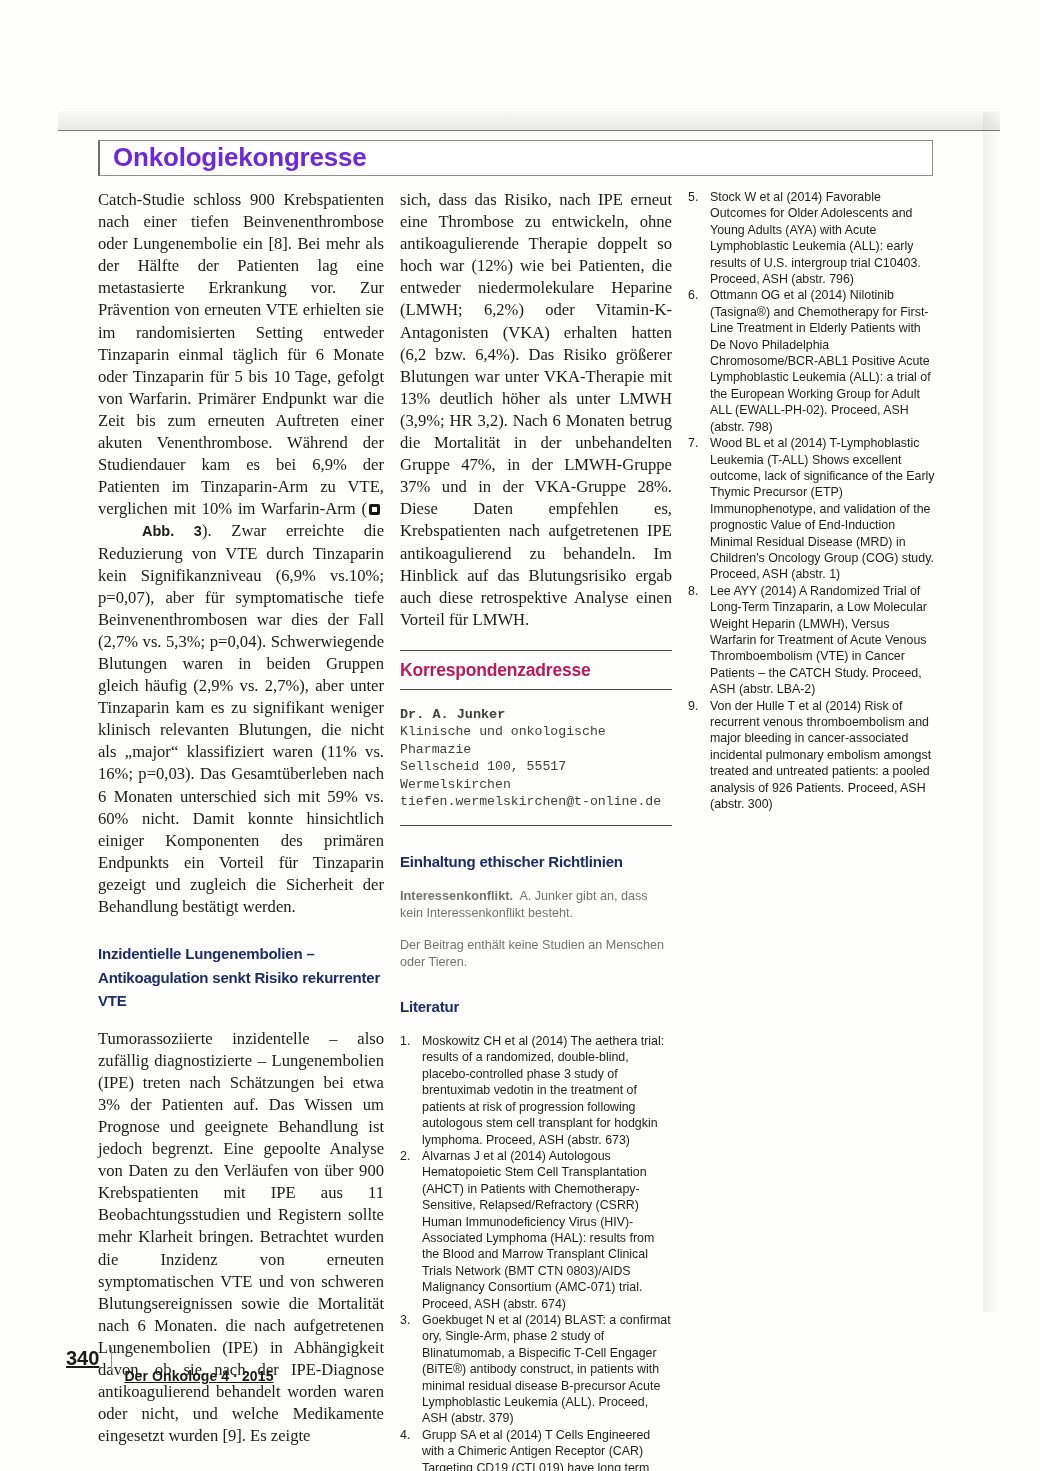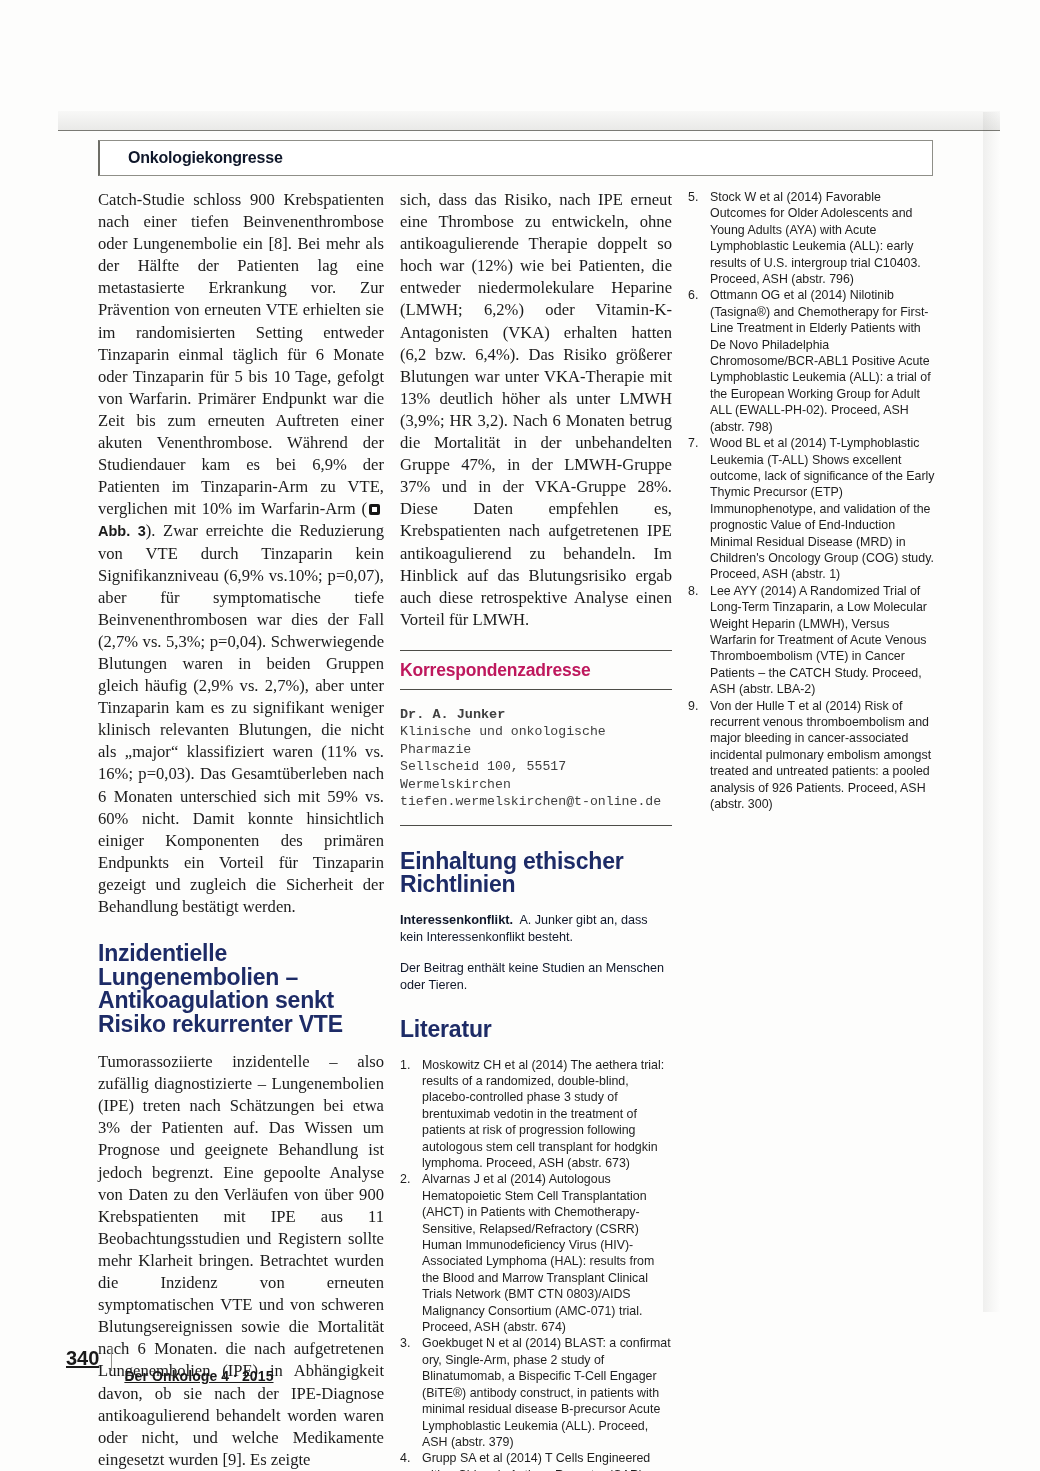--- a/index.html
+++ b/index.html
@@ -19,59 +19,59 @@
     background:linear-gradient(to right, rgba(60,60,55,0.07), rgba(60,60,55,0.0));
   }
   
   .kicker-box {
     position:absolute; left:98px; top:140px; width:835px; height:36px;
     background:#ffffff; border:1px solid #8f8f88; border-left:2px solid #6d6d66;
     box-sizing:border-box;
   }
   .kicker-label {
     font-family:"Liberation Sans", sans-serif; font-weight:700;
-    font-size:16px; line-height:33px; color:#0f172a;
-    padding-left:28px; letter-spacing:-0.2px; display:block;
+    font-size:26px; line-height:33px; color:#6d28d9;
+    padding-left:13px; letter-spacing:-0.2px; display:block;
   }
   
   .content { position:absolute; left:98px; top:189px; width:838px; display:flex; }
   .col { box-sizing:border-box; }
   .col-1 { width:286px; margin-right:16px; }
   .col-2 { width:272px; margin-right:16px; }
   .col-3 { width:248px; }
   p.body {
     margin:0; font-size:16.6px; line-height:22.1px;
     text-align:justify; hyphens:auto; -webkit-hyphens:auto; color:#1b1b1b;
   }
   h2.navy {
     font-family:"Liberation Sans", sans-serif; font-weight:700;
-    font-size:23px; line-height:23.5px; color:#1d2b66;
+    font-size:15px; line-height:23.5px; color:#1d2b66;
     margin:24px 0 15px; letter-spacing:-0.2px;
   }
   
   .figref-icon {
     display:inline-block; width:11px; height:11px; background:#161616;
     border-radius:2px; margin:0 4px 0 2px; position:relative; top:1px;
   }
   .figref-icon::after {
     content:""; position:absolute; left:3px; top:3px; width:5px; height:5px; background:#ffffff;
   }
-  .figref-label { font-family:"Liberation Sans", sans-serif; font-weight:700; font-size:14.5px; }
+  .figref-label { font-family:"Liberation Sans", sans-serif; font-weight:700; font-size:14.5px;margin-left:44px; }
   
   .rule { border:none; border-top:1.6px solid #4c4c47; margin:0; }
   .corr-rule-top { margin-top:19px; }
   .corr-heading {
     font-family:"Liberation Sans", sans-serif; font-weight:700;
     font-size:17.5px; color:#be185d; margin:9px 0 8px; letter-spacing:-0.2px;
   }
   .addr { font-family:Liberation Mono, monospace; font-size:13.2px; line-height:17.5px; color:#404040; margin:16px 0 14px; }
   .addr-name { font-weight:700; font-size:13.5px; }
   .small {
     font-family:"Liberation Sans", sans-serif; font-size:12.6px; line-height:16.8px;
-    color:#0f172a; margin:0 0 15px; text-align:left;
+    color:#737373; margin:0 0 15px; text-align:left;
   }
   .small b { font-size:12.8px; }
   
   ol.refs {
     list-style:none; margin:0; padding:0;
     font-family:"Liberation Sans", sans-serif; font-size:12.4px; line-height:16.4px; color:#1e1e1e;
   }
   ol.refs li { display:flex; }
   .refnum { flex:0 0 22px; width:22px; }
   .reftext { flex:1; text-align:left; }

